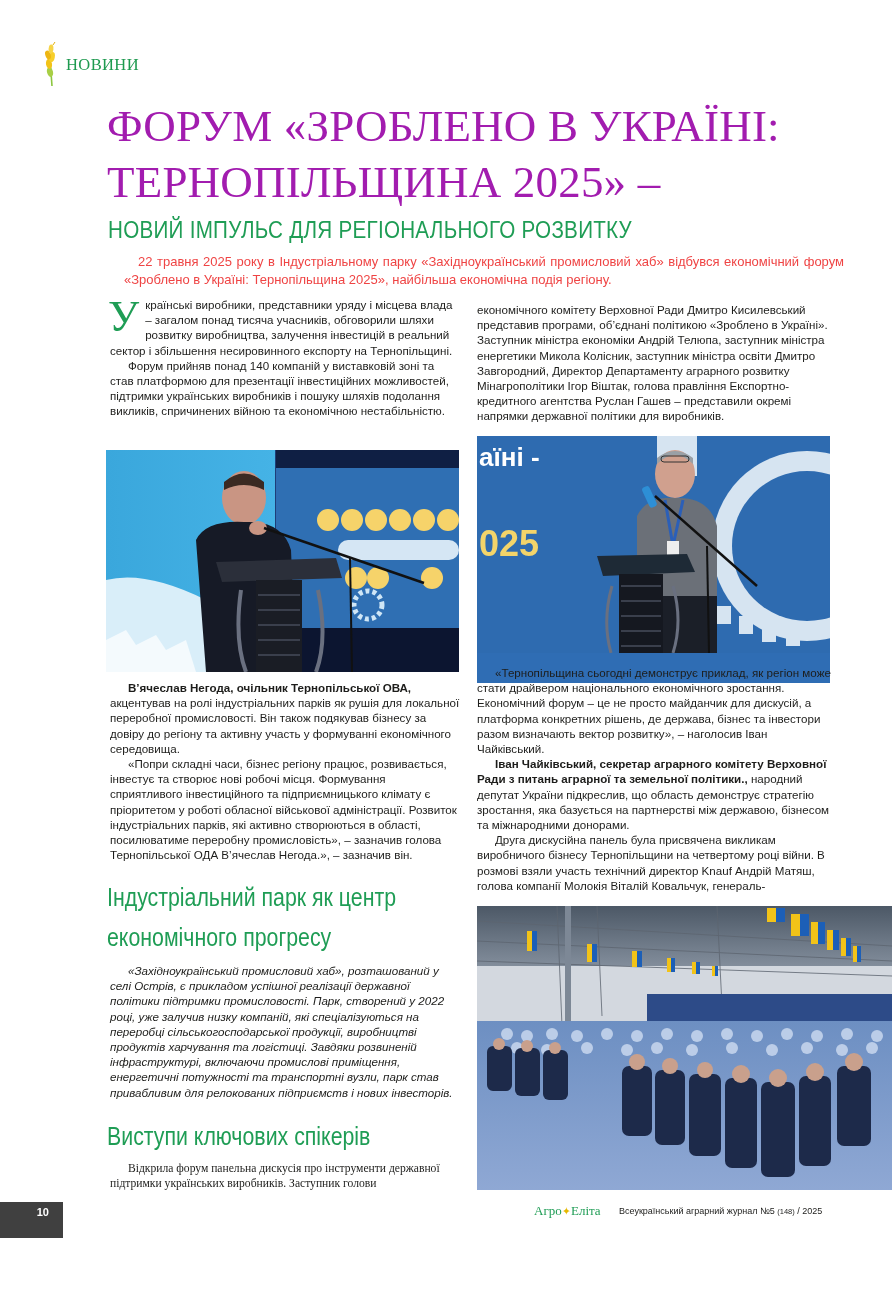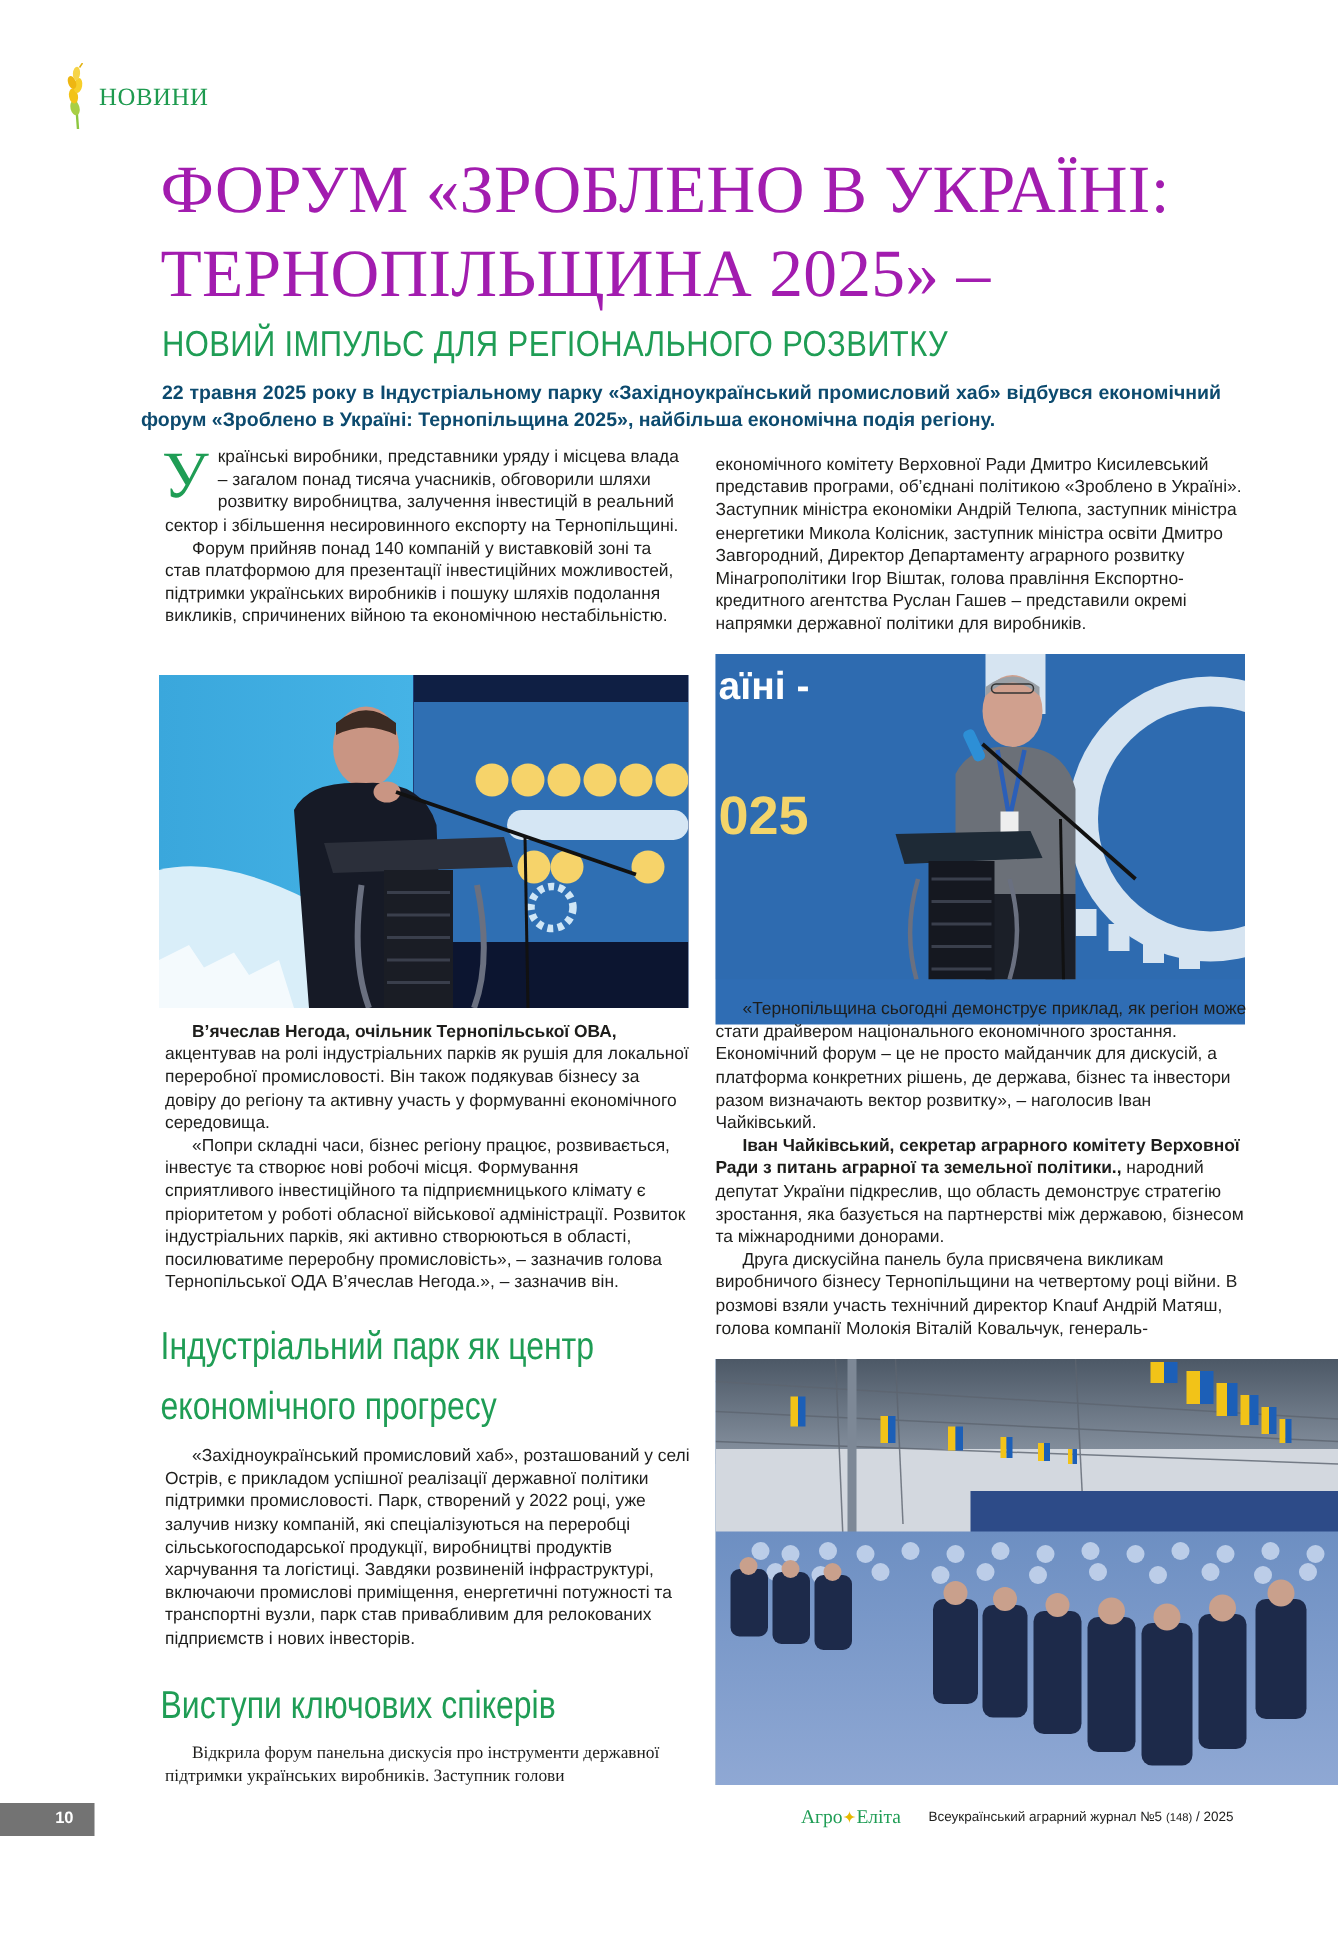--- a/index.html
+++ b/index.html
@@ -6,33 +6,33 @@
   html, body { width: 892px; height: 1296px; background: #ffffff; overflow: hidden; }
   body { position: relative; font-family: "Liberation Sans", "DejaVu Sans", sans-serif; color: #1d1d1b; }
 
   .section-tag { position: absolute; left: 42px; top: 42px; height: 46px; display: flex; align-items: center; }
   .wheat { width: 20px; height: 46px; position: relative; }
   .section-label { font-family: "Liberation Serif", serif; color: #1e9a4f; font-size: 16.5px; letter-spacing: 0.4px; margin-left: 4px; }
 
   .title { position: absolute; left: 107px; top: 98px; width: 740px; font-family: "Liberation Serif", "DejaVu Serif", serif; color: #a21caf; font-size: 45px; line-height: 56px; font-weight: normal; letter-spacing: 0.2px; }
   .subtitle { position: absolute; left: 108px; top: 215px; font-family: "Liberation Sans Narrow", "Liberation Sans", sans-serif; color: #1f9d55; font-size: 24px; line-height: 30px; transform: scaleX(0.86); transform-origin: left; white-space: nowrap; letter-spacing: 0.3px; }
 
-  .lead { position: absolute; left: 94px; top: 253px; width: 720px; font-weight: bold; font-size: 13px; line-height: 18px; text-align: justify; text-indent: 14px; color: #0c4a6e; }
+  .lead { position: absolute; left: 124px; top: 253px; width: 720px; font-weight: normal; font-size: 13px; line-height: 18px; text-align: justify; text-indent: 14px; color: #ef4444; }
 
   .col { position: absolute; font-size: 11.6px; line-height: 15.2px; color: #1d1d1b; }
   .col p { text-indent: 18px; text-align: left; }
   .col p.noindent { text-indent: 0; }
   .dropcap { float: left; font-family: "Liberation Serif", serif; color: #1f9d55; font-size: 44px; line-height: 36px; margin: 2px 6px 0 -2px; }
   .b { font-weight: bold; }
 
   .h2 { position: absolute; left: 107px; color: #1f9d55; font-family: "Liberation Sans Narrow", "Liberation Sans", sans-serif; font-size: 26px; line-height: 40px; transform: scaleX(0.82); transform-origin: left; white-space: nowrap; }
 
   .photo { position: absolute; overflow: hidden; }
 
-  .page-num { position: absolute; left: 0; top: 1202px; width: 63px; height: 22px; background: #737373; color: #fff; font-size: 11px; font-weight: bold; text-align: right; padding-right: 14px; line-height: 20px; }
+  .page-num { position: absolute; left: 0; top: 1202px; width: 63px; height: 36px; background: #404040; color: #fff; font-size: 11px; font-weight: bold; text-align: right; padding-right: 14px; line-height: 20px; }
   .footer-brand { position: absolute; left: 534px; top: 1203px; font-family: "Liberation Serif", serif; color: #1f9d55; font-size: 13px; }
   .footer-brand .star { color: #e6b800; font-size: 11px; }
   .footer-mag { position: absolute; left: 619px; top: 1206px; font-size: 9px; color: #1d1d1b; }
   .footer-mag .small { font-size: 7.5px; }
 </style>
 </head>
 <body>
 
 <div class="section-tag">
   <div class="wheat">
@@ -111,21 +111,21 @@
 <div class="col" style="left:110px; top:680px; width:350px;">
   <p><span class="b">В’ячеслав Негода, очільник Тернопільської ОВА,</span><span> акцентував на ролі індустріальних парків як рушія для локальної переробної промисловості. Він також подякував бізнесу за довіру до регіону та активну участь у формуванні економічного середовища.</span></p>
   <p>«Попри складні часи, бізнес регіону працює, розвивається, інвестує та створює нові робочі місця. Формування сприятливого інвестиційного та підприємницького клімату є пріоритетом у роботі обласної військової адміністрації. Розвиток індустріальних парків, які активно створюються в області, посилюватиме переробну промисловість», – зазначив голова Тернопільської ОДА В’ячеслав Негода.», – зазначив він.</p>
 </div>
 
 <div class="h2" style="top:877px;">
   <span>Індустріальний парк як центр</span><br>
   <span>економічного прогресу</span>
 </div>
 
-<div class="col" style="left:110px; top:963px; width:350px;">
+<div class="col" style="left:110px; top:963px; width:350px;font-style:italic;">
   <p>«Західноукраїнський промисловий хаб», розташований у селі Острів, є прикладом успішної реалізації державної політики підтримки промисловості. Парк, створений у 2022 році, уже залучив низку компаній, які спеціалізуються на переробці сільськогосподарської продукції, виробництві продуктів харчування та логістиці. Завдяки розвиненій інфраструктурі, включаючи промислові приміщення, енергетичні потужності та транспортні вузли, парк став привабливим для релокованих підприємств і нових інвесторів.</p>
 </div>
 
 <div class="h2" style="top:1116px;">Виступи ключових спікерів</div>
 
 <div class="col" style="left:110px; top:1161px; width:350px;font-family:Liberation Serif, serif;">
   <p>Відкрила форум панельна дискусія про інструменти державної підтримки українських виробників. Заступник голови</p>
 </div>
 
 <div class="col" style="left:477px; top:302px; width:355px;">

